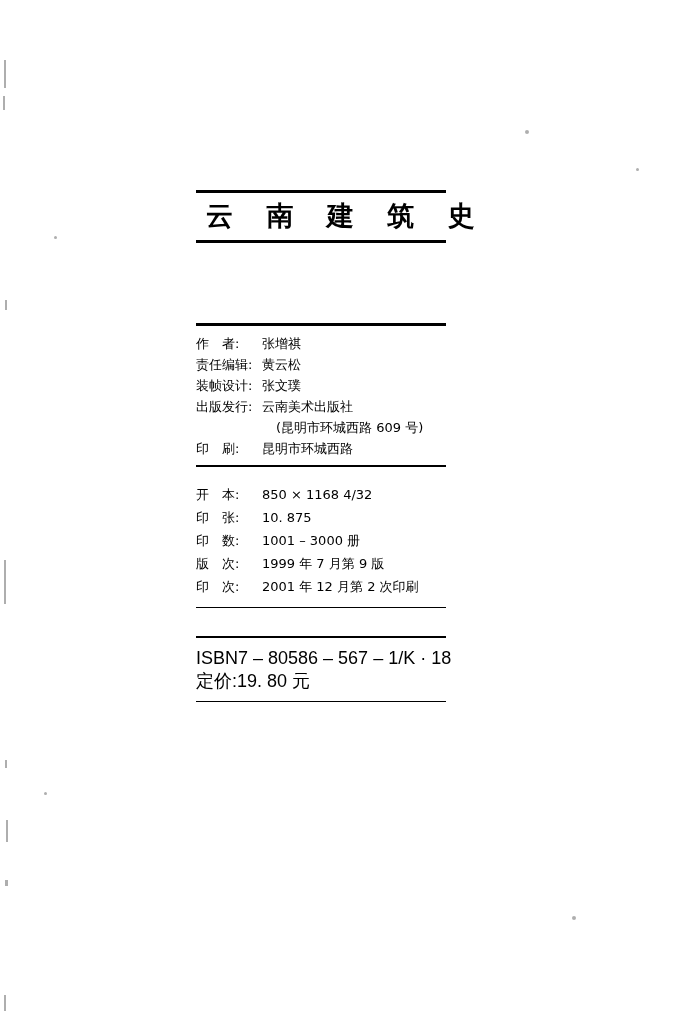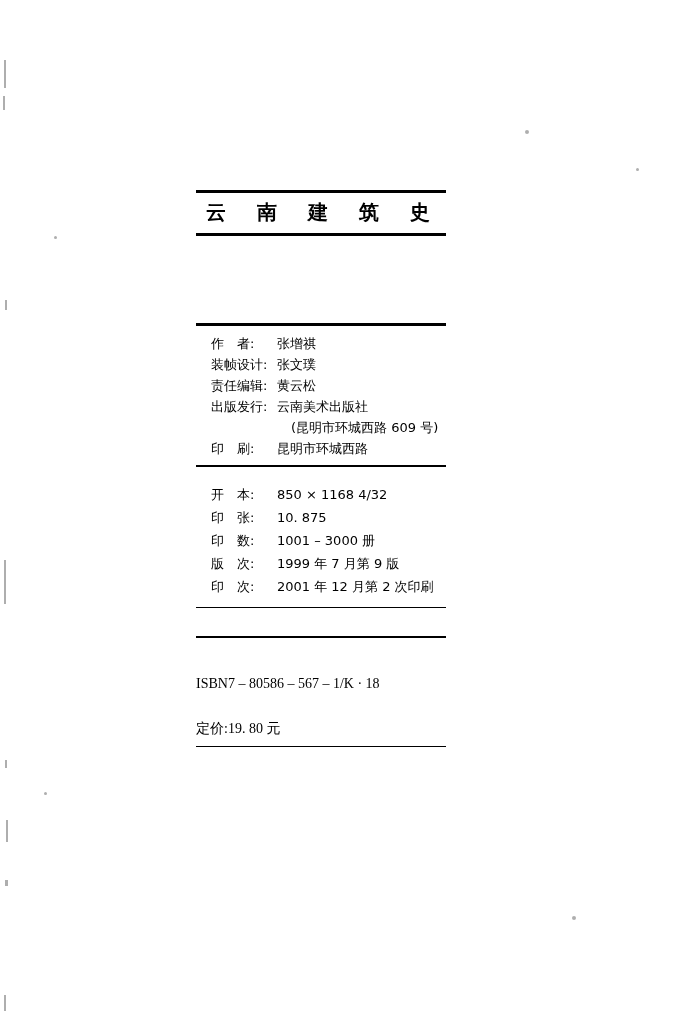--- a/index.html
+++ b/index.html
@@ -41,21 +41,21 @@
     width: 250px;
   }
   .title-rule-bottom {
     height: 3px;
     background: #000;
     width: 250px;
   }
   .book-title {
     font-family: "DejaVu Sans", sans-serif;
     font-weight: bold;
-    font-size: 20px;
+    font-size: 27px;
     letter-spacing: 12px;
     text-align: left;
     padding: 9px 0 11px 10px;
     line-height: 1;
     white-space: nowrap;
   }
 
   
   .credits-block {
     position: absolute;
@@ -72,21 +72,20 @@
 
   .rows {
     padding: 7px 0 6px 0;
   }
   .row {
     display: flex;
     align-items: baseline;
     font-size: 13.5px;
     line-height: 21px;
     white-space: nowrap;
-    margin-left: 15px;
   }
   .row .lbl {
     display: inline-block;
     width: 66px;
     letter-spacing: 0px;
     font-family: "DejaVu Sans", sans-serif;
     font-size: 13px;
   }
   .row .val {
     font-family: "DejaVu Sans", sans-serif;
@@ -105,24 +104,23 @@
   }
   .specs .row .lbl {
     width: 66px;
   }
 
   
   .isbn {
     padding: 10px 0 8px 0;
   }
   .isbn .line {
-    font-family: Liberation Serif, serif;
-    font-size: 14px;
+    font-family: Liberation Sans, sans-serif;
+    font-size: 18px;
     white-space: nowrap;
-    margin-top: 28px;
   }
 </style>
 </head>
 <body>
 
 <div class="scan-mark" style="left:4px;  top:60px;  width:2px;  height:28px;"></div>
 <div class="scan-mark" style="left:3px;  top:96px;  width:2px;  height:14px;"></div>
 <div class="scan-mark" style="left:5px;  top:300px; width:2px;  height:10px;"></div>
 <div class="scan-mark" style="left:4px;  top:560px; width:2px;  height:44px;"></div>
 <div class="scan-mark" style="left:5px;  top:760px; width:2px;  height:8px;"></div>
@@ -144,26 +142,26 @@
   </div>
 
   <div class="credits-block">
     <div class="rule rule-thick"></div>
     <div class="rows">
       <div class="row">
         <span class="lbl">作　者:</span>
         <span class="val">张增祺</span>
       </div>
       <div class="row">
+        <span class="lbl">责任编辑:</span>
+        <span class="val">黄云松</span>
+      </div>
+      <div class="row">
         <span class="lbl">装帧设计:</span>
         <span class="val">张文璞</span>
-      </div>
-      <div class="row">
-        <span class="lbl">责任编辑:</span>
-        <span class="val">黄云松</span>
       </div>
       <div class="row">
         <span class="lbl">出版发行:</span>
         <span class="val">云南美术出版社</span>
       </div>
       <div class="row indent">
         <span class="lbl"></span>
         <span class="val">(昆明市环城西路 609 号)</span>
       </div>
       <div class="row">

